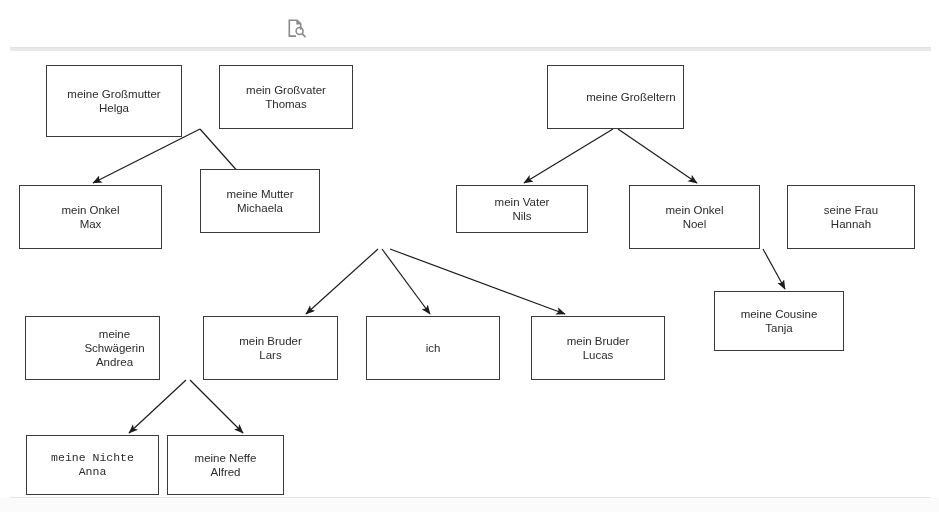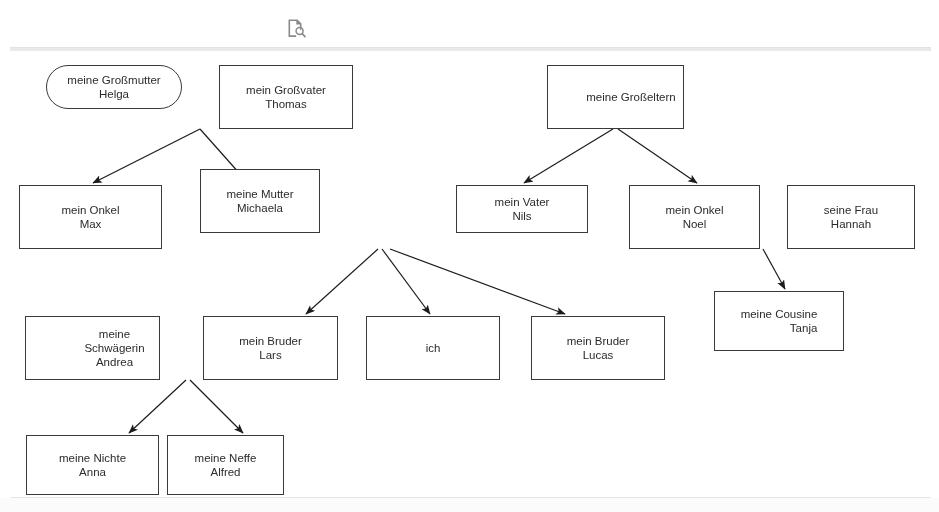--- a/index.html
+++ b/index.html
@@ -131,21 +131,21 @@
           <line x1="618" y1="79" x2="697" y2="133" marker-end="url(#arrowhead)"></line>
           <line x1="378" y1="199" x2="306" y2="264" marker-end="url(#arrowhead)"></line>
           <line x1="382" y1="199" x2="430" y2="264" marker-end="url(#arrowhead)"></line>
           <line x1="390" y1="199" x2="565" y2="264" marker-end="url(#arrowhead)"></line>
           <line x1="763" y1="199" x2="785" y2="239" marker-end="url(#arrowhead)"></line>
           <line x1="186" y1="330" x2="129" y2="383" marker-end="url(#arrowhead)"></line>
           <line x1="190" y1="330" x2="243" y2="383" marker-end="url(#arrowhead)"></line>
         </g>
     </svg>
     <div id="node-layer">
-        <div class="node" style="left: 46px; top: 15px; width: 136px; height: 44px; border-radius: 23px;">meine Großmutter
+        <div class="node" style="left: 46px; top: 15px; width: 136px; height: 72px;">meine Großmutter
 Helga</div>
         <div class="node" style="left: 219px; top: 15px; width: 134px; height: 64px;">mein Großvater
 Thomas</div>
         <div class="node" style="left: 547px; top: 15px; width: 137px; height: 64px; padding-left: 31px;">meine Großeltern</div>
         <div class="node" style="left: 19px; top: 135px; width: 143px; height: 64px;">mein Onkel
 Max</div>
         <div class="node" style="left: 200px; top: 119px; width: 120px; height: 64px;">meine Mutter
 Michaela</div>
         <div class="node" style="left: 456px; top: 135px; width: 132px; height: 48px;">mein Vater
 Nils</div>
@@ -153,23 +153,23 @@
 Noel</div>
         <div class="node" style="left: 787px; top: 135px; width: 128px; height: 64px;">seine Frau
 Hannah</div>
         <div class="node" style="left: 25px; top: 266px; width: 135px; height: 64px; padding-left: 44px;">meine Schwägerin
 Andrea</div>
         <div class="node" style="left: 203px; top: 266px; width: 135px; height: 64px;">mein Bruder
 Lars</div>
         <div class="node" style="left: 366px; top: 266px; width: 134px; height: 64px;">ich</div>
         <div class="node" style="left: 531px; top: 266px; width: 134px; height: 64px;">mein Bruder
 Lucas</div>
-        <div class="node" style="left: 714px; top: 241px; width: 130px; height: 60px; text-align: right;">meine Cousine
+        <div class="node" style="left: 714px; top: 241px; width: 130px; height: 60px;">meine Cousine
 Tanja</div>
-        <div class="node" style="left: 26px; top: 385px; width: 133px; height: 60px;">meine Nichte
+        <div class="node" style="left: 26px; top: 385px; width: 133px; height: 60px; font-family: Liberation Mono, monospace;">meine Nichte
 Anna</div>
         <div class="node" style="left: 167px; top: 385px; width: 117px; height: 60px;">meine Neffe
 Alfred</div>
       </div>
   </div>
 
   <div id="footer-rule"></div>
   <div id="footer-band"></div>
 </div>
 

